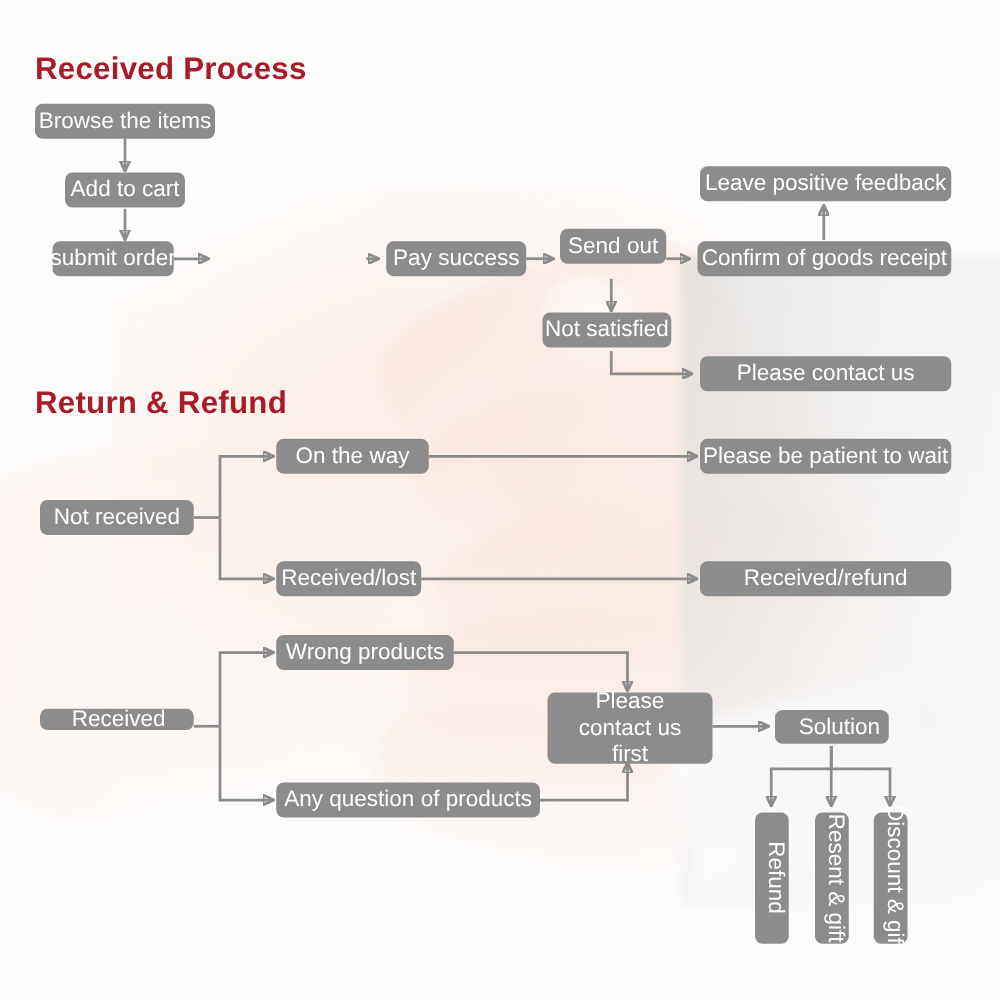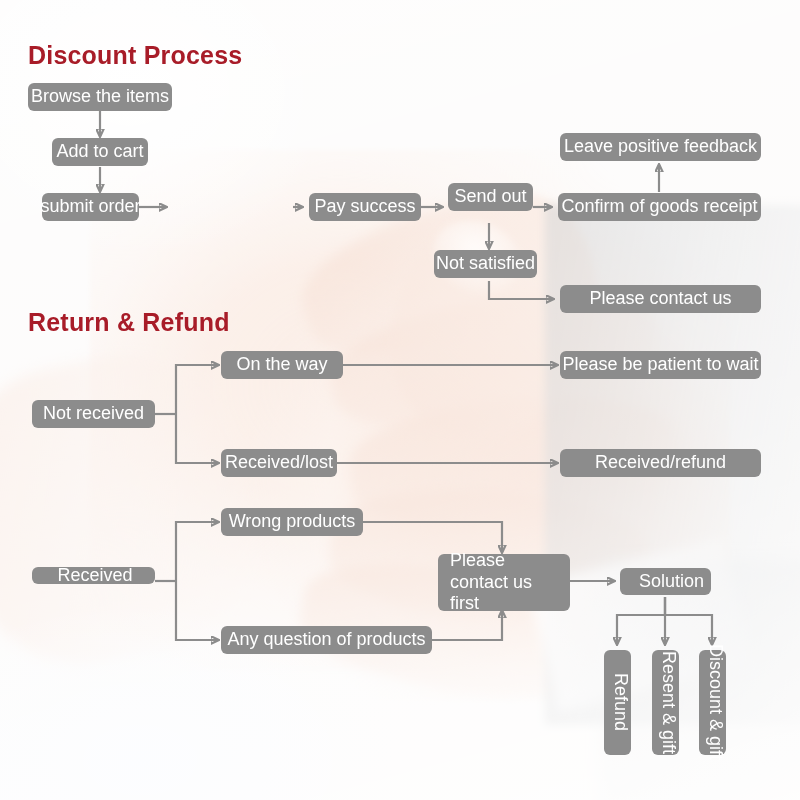--- a/index.html
+++ b/index.html
@@ -119,21 +119,21 @@
     line-height:1.2;
     display:flex;
     align-items:center;
     justify-content:center;
     text-align:center;
     padding:0 8px;
     box-sizing:border-box;
     white-space:nowrap;
     user-select:none;
   }
-  .node.two-line{white-space:normal;text-align:left;justify-content:flex-start;padding:16px 12px;}
+  .node.two-line{white-space:normal;text-align:center;justify-content:flex-start;padding:16px 12px;}
   .node.vert{
     white-space:nowrap;
     writing-mode:vertical-rl;
     text-orientation:mixed;
     padding:10px 0;
     align-items:flex-start;
   }
 
   svg#edges{position:absolute;left:0;top:0;width:800px;height:800px;overflow:visible;}
   svg#edges path,svg#edges line{stroke:#8c8c8c;stroke-width:2.2;fill:none;}
@@ -191,21 +191,21 @@
       <path d="M 176 581 L 176 522 L 218 522" marker-end="url(#ah)"></path>
       <path d="M 176 581 L 176 640 L 218 640" marker-end="url(#ah)"></path>
       <path d="M 363 522 L 502 522 L 502 552" marker-end="url(#ah)"></path>
       <path d="M 432 640 L 502 640 L 502 611" marker-end="url(#ah)"></path>
       <line x1="570" y1="581" x2="614" y2="581" marker-end="url(#ah)"></line>
       <path d="M 665 597 L 665 615 L 617 615 L 617 644" marker-end="url(#ah)"></path>
       <line x1="665" y1="597" x2="665" y2="644" marker-end="url(#ah)"></line>
       <path d="M 665 597 L 665 615 L 712 615 L 712 644" marker-end="url(#ah)"></path>
     </svg>
 
-    <div class="title" id="title-shopping">Discount Process</div>
+    <div class="title" id="title-shopping">Received Process</div>
     <div class="title" id="title-return">Return  &amp; Refund</div>
 
     <div class="node" style="left:28px;top:83px;width:144px;height:28px;">Browse the items</div>
 
     <div class="node" style="left:52px;top:138px;width:96px;height:28px;">Add to cart</div>
 
     <div class="node" style="left:42px;top:193px;width:97px;height:28px;">submit order</div>
 
 
     <div class="node" style="left:309px;top:193px;width:112px;height:28px;">Pay success</div>

